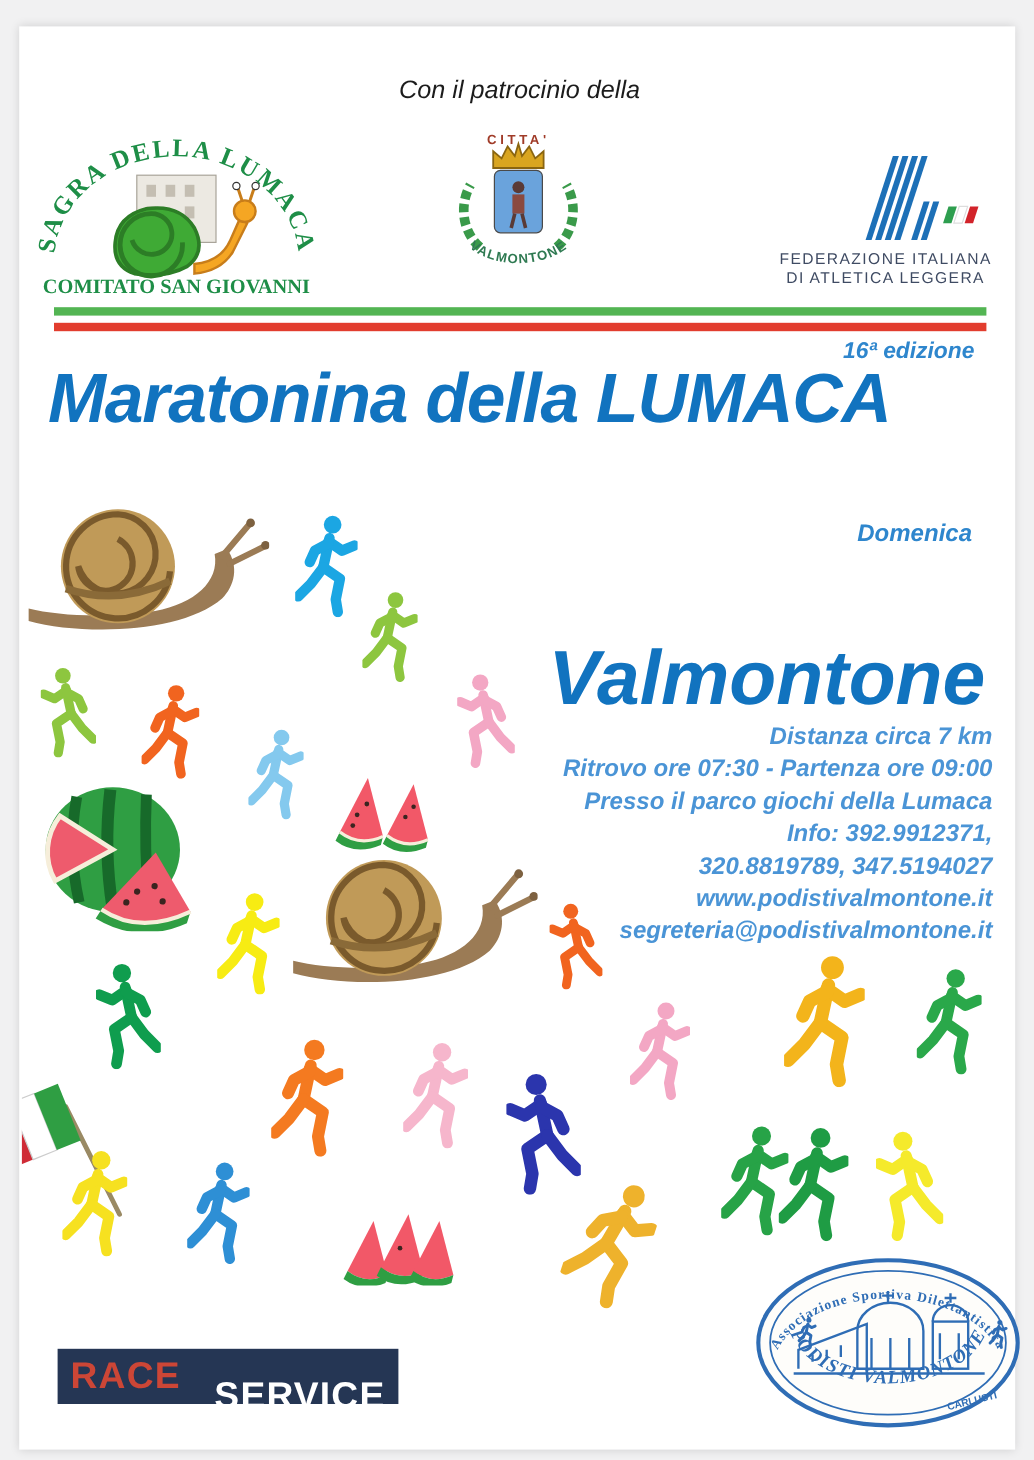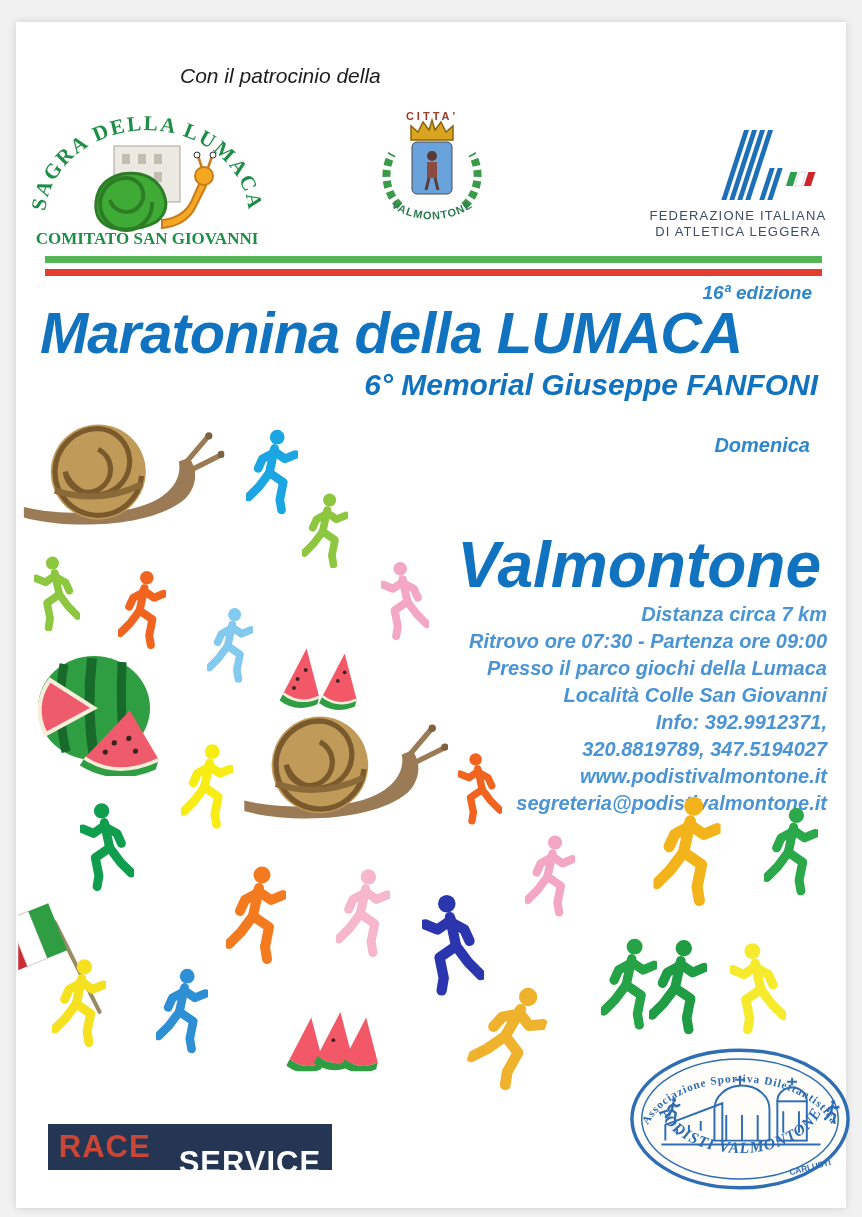--- a/index.html
+++ b/index.html
@@ -3,21 +3,21 @@
 <meta charset="utf-8">
 <style>
   html,body{margin:0;padding:0;background:#f1f1f2;}
   #stage{position:relative;width:862px;height:1217px;overflow:hidden;
          font-family:"Liberation Sans",sans-serif;}
   #page{position:absolute;left:16px;top:22px;width:830px;height:1186px;
         background:#ffffff;box-shadow:0 0 8px rgba(0,0,0,.14);}
   .abs{position:absolute;}
   .bi{position:absolute;font-style:italic;font-weight:bold;
       font-family:"Liberation Sans",sans-serif;white-space:nowrap;}
-  #patronage{left:180px;top:64px;width:506px;font-size:21px;
+  #patronage{left:180px;top:64px;width:506px;text-align:center;font-size:21px;
              font-style:italic;color:#1c1c1c;font-weight:normal;position:absolute;
              font-family:"Liberation Sans",sans-serif;}
   #edition{right:50px;top:282px;font-size:19px;color:#2e86cd;}
   #title{left:40px;top:299px;width:782px;text-align:left;font-size:58px;
          color:#1173bf;letter-spacing:-1px;}
   #subtitle{right:44px;top:368px;font-size:30px;color:#1173bf;}
   #day{right:52px;top:434px;font-size:20px;color:#2e86cd;}
   #date{right:41px;top:450px;font-size:64px;color:#1173bf;}
   #city{right:41px;top:528px;font-size:64px;color:#1173bf;}
   #details{right:35px;top:601px;text-align:right;font-size:20px;line-height:27px;
@@ -179,29 +179,27 @@
     </g>
     <text x="92" y="96" text-anchor="middle" font-size="13" letter-spacing="1.2" fill="#3f4b63">FEDERAZIONE ITALIANA</text>
     <text x="92" y="112" text-anchor="middle" font-size="13" letter-spacing="1.2" fill="#3f4b63">DI ATLETICA LEGGERA</text>
   </svg>
 
   <div id="stripe-green"></div>
   <div id="stripe-red"></div>
 
   <div id="edition" class="bi">16ª edizione</div>
   <div id="title" class="bi">Maratonina della LUMACA</div>
-  <div id="subtitle" class="bi">6° Memorial Giuseppe FANFONI</div>
   <div id="day" class="bi">Domenica</div>
   <div id="city" class="bi">Valmontone</div>
 
   <div id="details">
     <div>Distanza circa 7 km</div>
     <div>Ritrovo ore 07:30 - Partenza ore 09:00</div>
     <div>Presso il parco giochi della Lumaca</div>
-    <div>Località Colle San Giovanni</div>
     <div>Info: 392.9912371,</div>
     <div>320.8819789, 347.5194027</div>
     <div>www.podistivalmontone.it</div>
     <div>segreteria@podistivalmontone.it</div>
   </div>
 
   <div id="figures" class="abs" style="left:0;top:0;width:862px;height:1217px;pointer-events:none">
       <svg viewBox="0 0 200 120" style="position: absolute; overflow: visible; left: 14px; top: 412px; width: 214px; height: 124px; color: rgb(0, 0, 0);">
         <use href="#sym-snail"></use>
       </svg>

